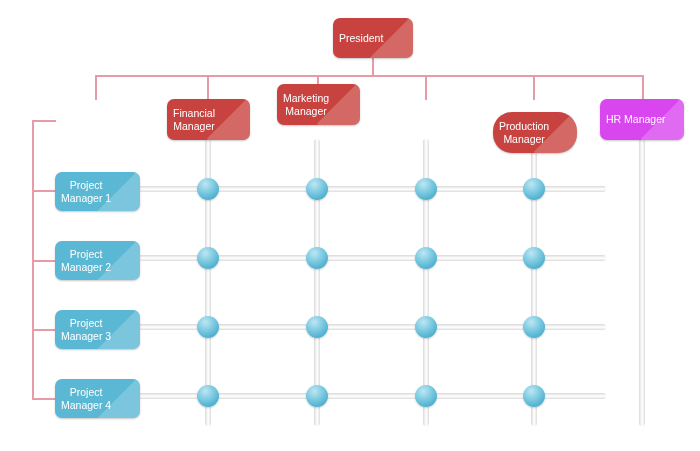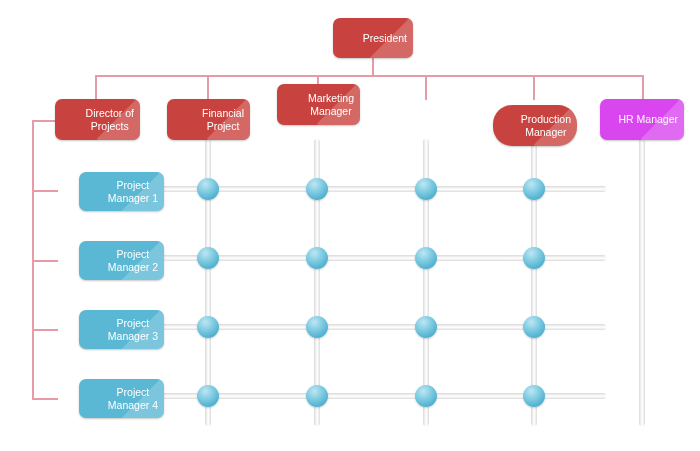--- a/index.html
+++ b/index.html
@@ -35,21 +35,21 @@
 
   
   .node{
     position:absolute;
     border-radius:7px;
     color:#ffffff;
     font-size:10.5px;
     line-height:13px;
     display:flex;
     align-items:center;
-    justify-content:flex-end;
+    justify-content:flex-start;
     text-align:center;
     overflow:hidden;
     box-shadow:0 1px 2px rgba(0,0,0,.22);
     box-sizing:border-box;
     padding:2px 6px;
     z-index:5;
   }
   .node .label{position:relative;z-index:3;white-space:pre-line;}
   
   .node .gloss{
@@ -57,21 +57,21 @@
     z-index:2;
     top:-26px;right:-30px;
     width:46px;height:96px;
     background:rgba(255,255,255,.20);
     transform:rotate(45deg);
     pointer-events:none;
   }
 
   .node.red{background:#c8433f;}
   .node.pink{background:#d946ef;}
-  .node.teal{background:#5bb8d4;margin-left:24px;}
+  .node.teal{background:#5bb8d4;}
 
   
   .dot{
     position:absolute;
     width:22px;height:22px;
     border-radius:50%;
     background:radial-gradient(circle at 38% 28%,#bfe6f2 0%,#8dd2e6 30%,#55b4d2 70%,#3f9fbe 100%);
     box-shadow:0 1px 2px rgba(0,0,0,.18);
     z-index:6;
   }
@@ -130,43 +130,37 @@
   <div class="dot" style="left:306px;top:385px;"></div>
   <div class="dot" style="left:415px;top:385px;"></div>
   <div class="dot" style="left:523px;top:385px;"></div>
 
   <div class="node red" style="left:333px;top:18px;width:80px;height:40px;">
     <span class="gloss"></span>
 
     <span class="label">President</span>
   </div>
 
-  <div class="node red" style="left:55px;top:99px;width:85px;height:41px;">
-    <span class="gloss"></span>
-
-    <span class="label">Director of
-Projects</span>
-  </div>
 
   <div class="node red" style="left:167px;top:99px;width:83px;height:41px;">
     <span class="gloss"></span>
 
     <span class="label">Financial
-Project</span>
+Manager</span>
   </div>
 
   <div class="node red" style="left:277px;top:84px;width:83px;height:41px;">
     <span class="gloss"></span>
 
     <span class="label">Marketing
 Manager</span>
   </div>
 
 
-  <div class="node red" style="left:493px;top:105px;width:84px;height:41px;border-radius:19px;">
+  <div class="node red" style="left:493px;top:112px;width:84px;height:41px;border-radius:19px;">
     <span class="gloss"></span>
 
     <span class="label">Production
 Manager</span>
   </div>
 
   <div class="node pink" style="left:600px;top:99px;width:84px;height:41px;">
     <span class="gloss"></span>
 
     <span class="label">HR Manager</span>

